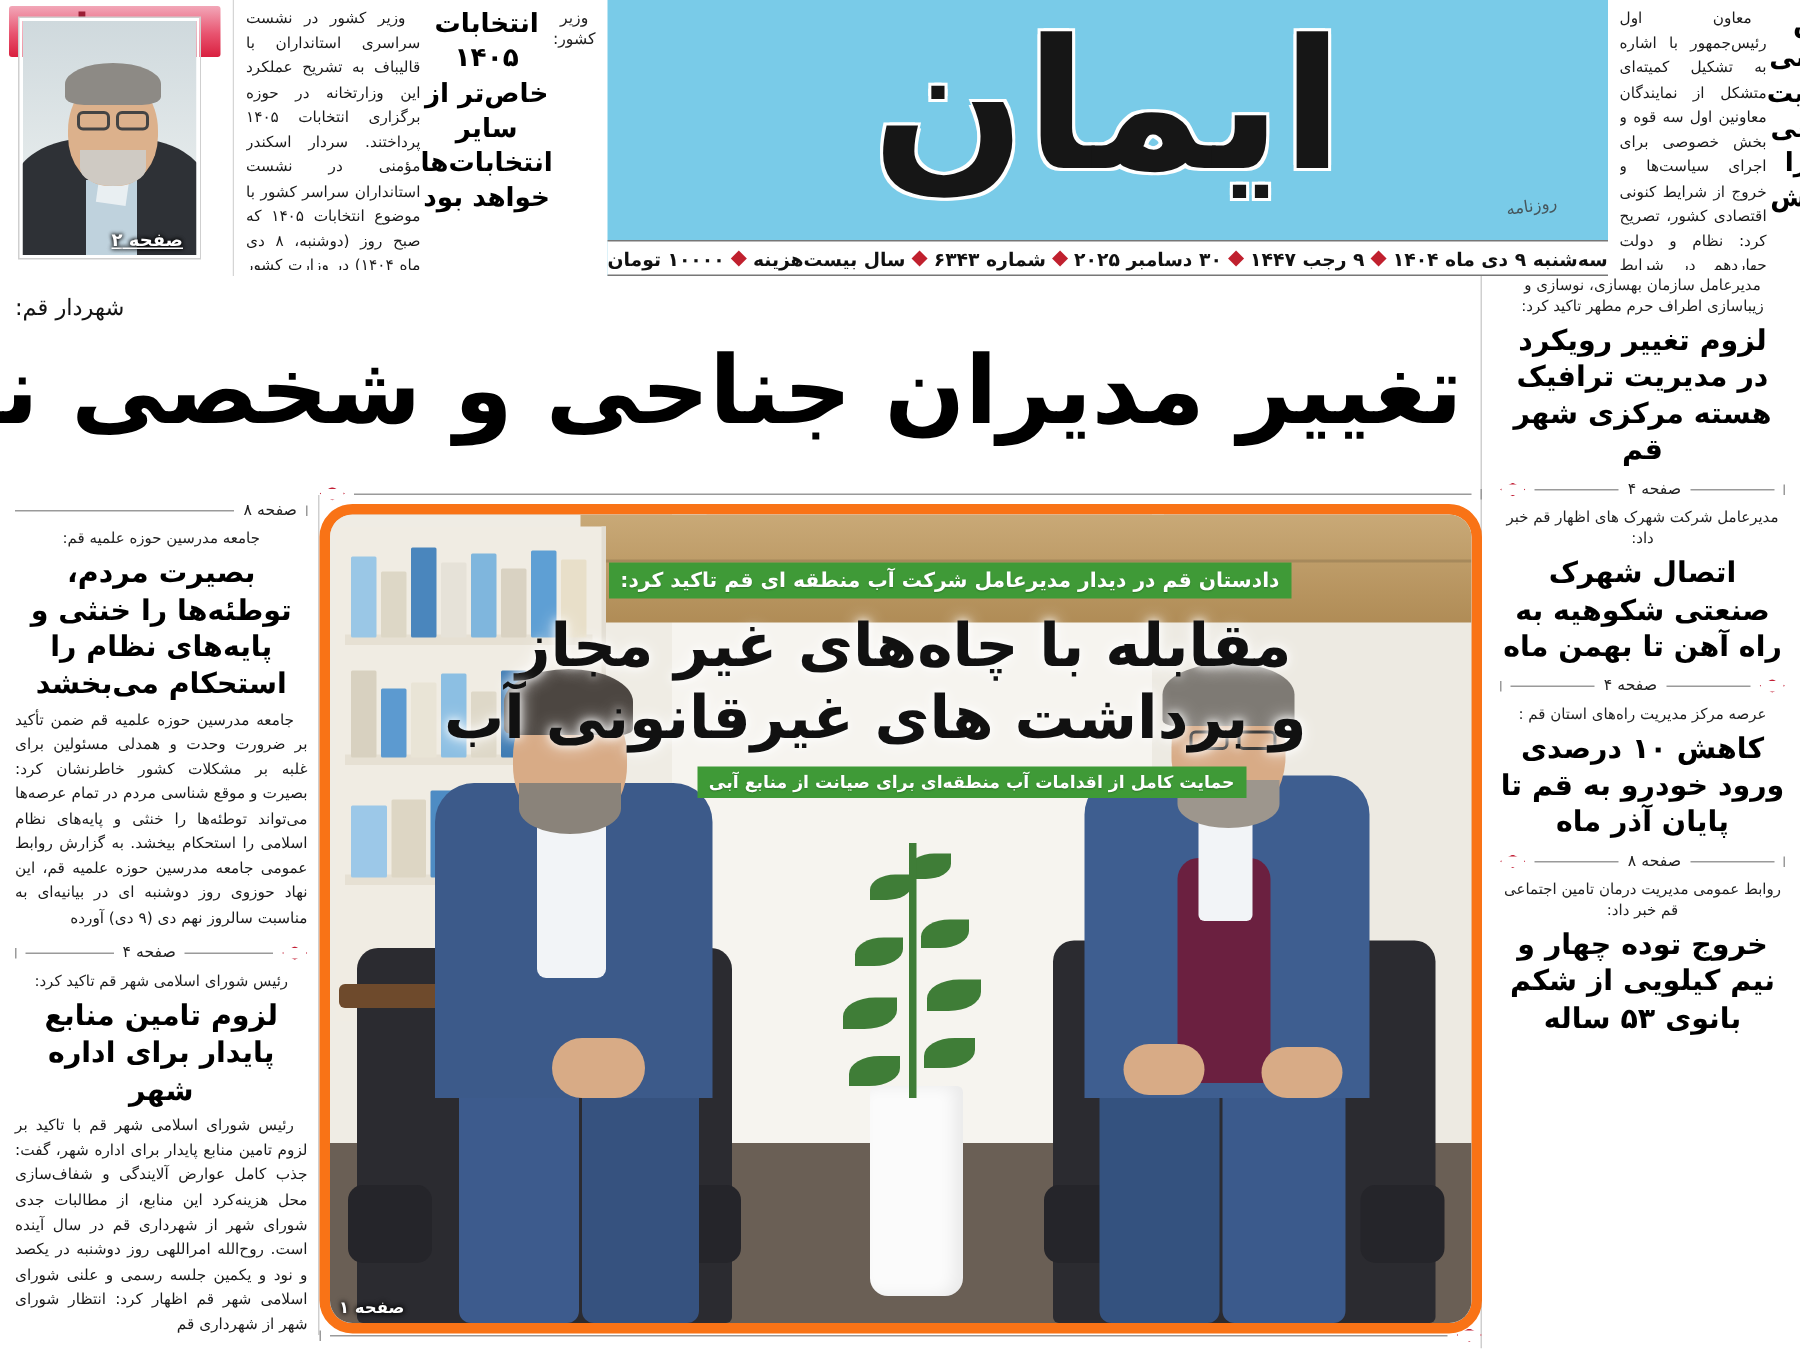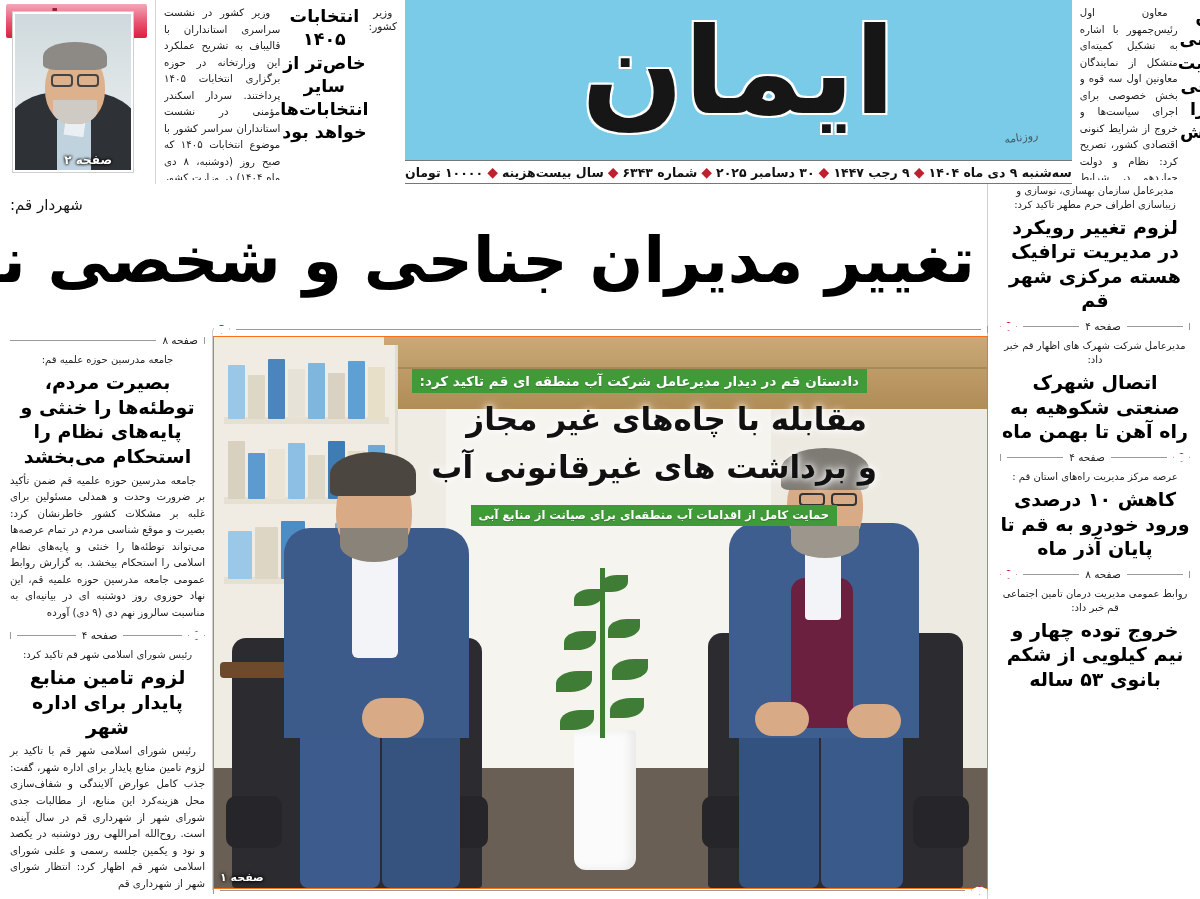--- a/index.html
+++ b/index.html
@@ -36,21 +36,21 @@
   .mh-photo-frame {
     position:absolute; top:12px; right:22px; width:120px; height:160px;
     border:2px solid #fff; overflow:hidden; z-index:3;
     box-shadow:0 0 0 1px #cfcfcf;
   }
   .pg-tag {
     position:absolute; bottom:3px; z-index:6;
     font-size:12px; font-weight:bold; color:#fff;
     text-shadow:0 0 3px #000,0 0 3px #000; padding:0 3px;
   }
-  .pg-tag.r { right:16px; }
+  .pg-tag.r { right:6px;text-decoration:underline; }
 
   
   .portrait { position:absolute; inset:0; overflow:hidden; }
   .p-bg { position:absolute; inset:0; }
   .p-head { position:absolute; border-radius:50% 50% 45% 45%; }
   .p-hair { position:absolute; border-radius:50% 50% 20% 20%; }
   .p-body { position:absolute; border-radius:40% 40% 0 0; }
   .p-shirt{ position:absolute; }
   .p-glass{ position:absolute; border:2px solid #444; border-radius:4px; }
 
@@ -132,21 +132,21 @@
     font-size:10.2px; line-height:1.62; text-align:justify; text-align-last:right;
     color:#1a1a1a;
   }
   .art-body p { text-indent:9px; }
 
   
   .photo-block {
     position:absolute; left:213px; top:336px; width:775px; height:553px;
   }
   .photo-frame {
-    position:absolute; inset:0; border:1px solid #f97316; border-radius:0;
+    position:absolute; inset:0; border:7px solid #f97316; border-radius:22px;
     overflow:hidden; background:#d8d5cf;
   }
   .room { position:absolute; inset:0; }
   .wall-l { position:absolute; left:0; top:0; width:33%; height:100%; background:#efece4; }
   .wall-c { position:absolute; left:30%; top:0; width:43%; height:100%; background:#f6f4ef; }
   .wall-r { position:absolute; right:0; top:0; width:28%; height:100%; background:#edeae2; }
   .wood-top { position:absolute; left:22%; right:0; top:0; height:72px; background:linear-gradient(180deg,#c9a977,#b08c56); }
   .wood-top:after{ content:""; position:absolute; left:0;right:0;top:30px;height:2px;background:rgba(0,0,0,.12);}
   .shelf { position:absolute; left:4px; top:8px; width:180px; height:330px; background:#f0ece3; border-right:3px solid #e2ddd2;}
   .shelf .plank { position:absolute; left:6px; right:6px; height:7px; background:#e6e0d3; }
@@ -170,21 +170,21 @@
   .leaf { position:absolute; background:#3f7d37; border-radius:60% 0 60% 0; }
   .hand { position:absolute; background:#d8ab86; border-radius:50%; }
 
   .ph-banner {
     position:absolute; background:#3f9a37; color:#fff; font-weight:bold;
     padding:2px 8px; font-size:13.5px; white-space:nowrap; line-height:1.5;
     text-shadow:0 1px 1px rgba(0,0,0,.25);
   }
   .ph-title {
     position:absolute; color:#111; font-weight:bold; text-align:center;
-    font-size:31px; line-height:1.32; white-space:nowrap;
+    font-size:40px; line-height:1.32; white-space:nowrap;
     text-shadow:0 0 6px rgba(255,255,255,.95),0 0 12px rgba(255,255,255,.9);
   }
   .ph-pg {
     position:absolute; left:6px; bottom:4px; color:#fff; font-size:11px; font-weight:bold;
     text-shadow:0 0 3px #000,0 0 4px #000;
   }
   .photo-divider { position:absolute; left:213px; right:212px; top:322px; }
   .photo-divider-bottom { position:absolute; left:213px; right:212px; bottom:2px; }
 
   .vsep { position:absolute; top:184px; width:1px; background:#cfcfcf; }

